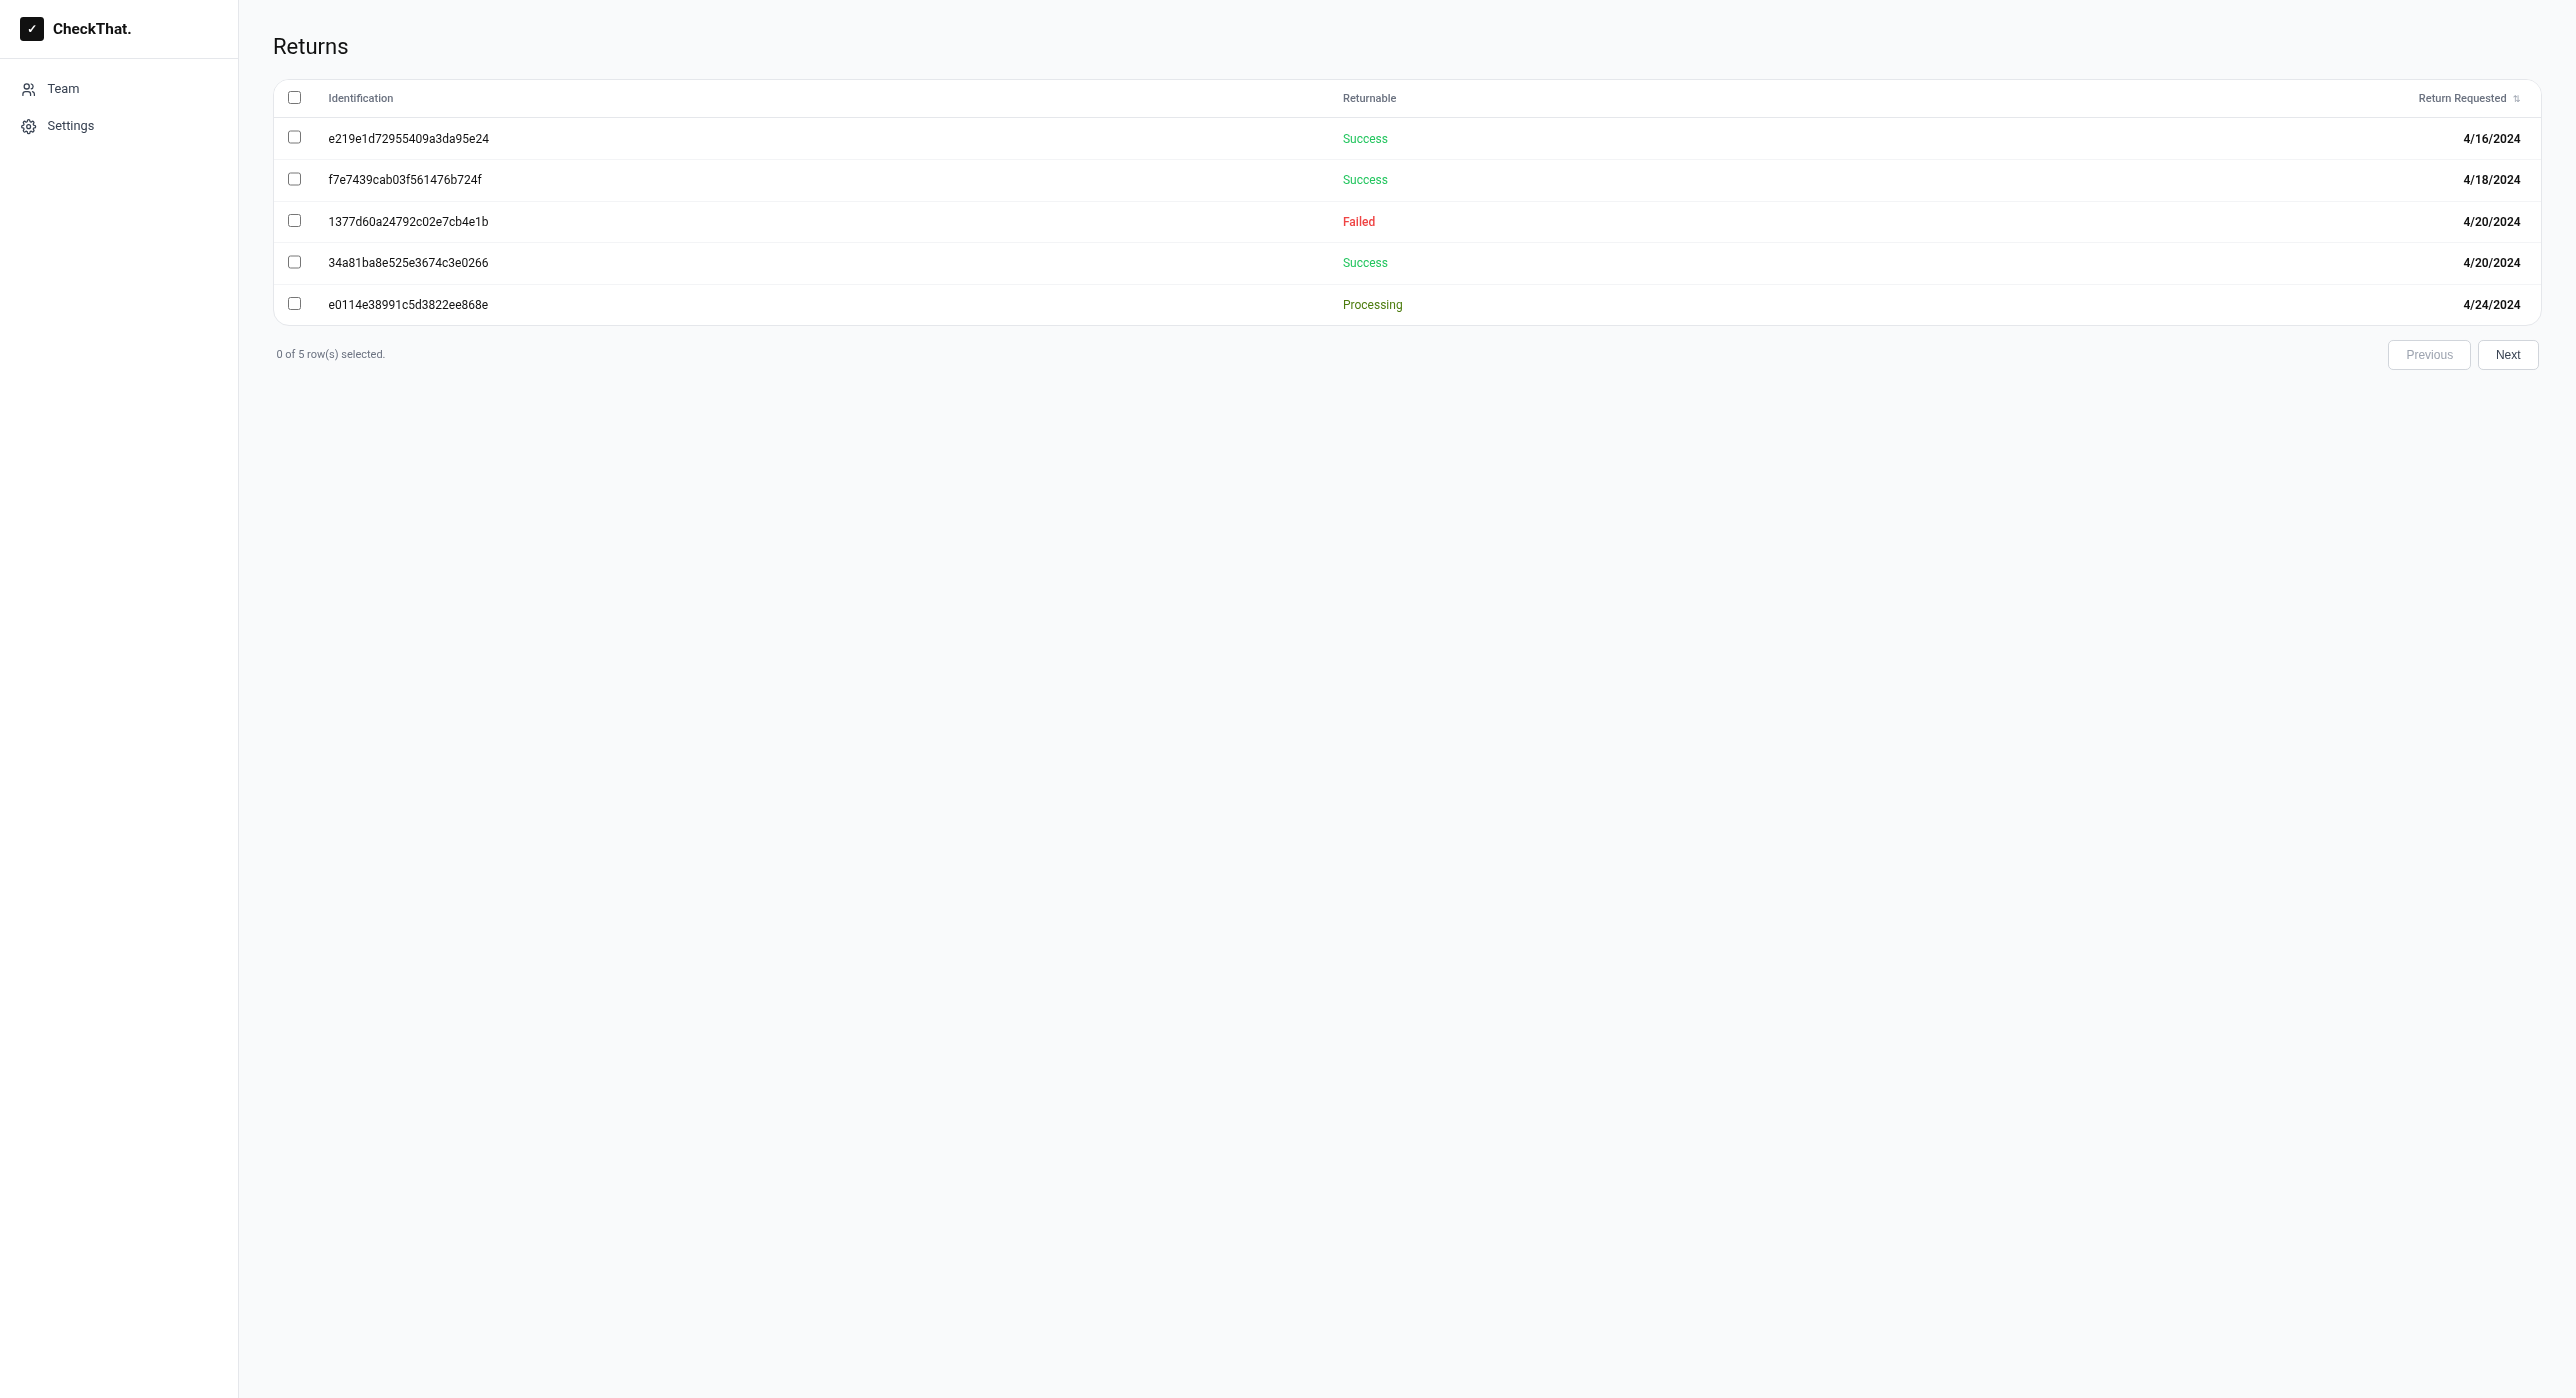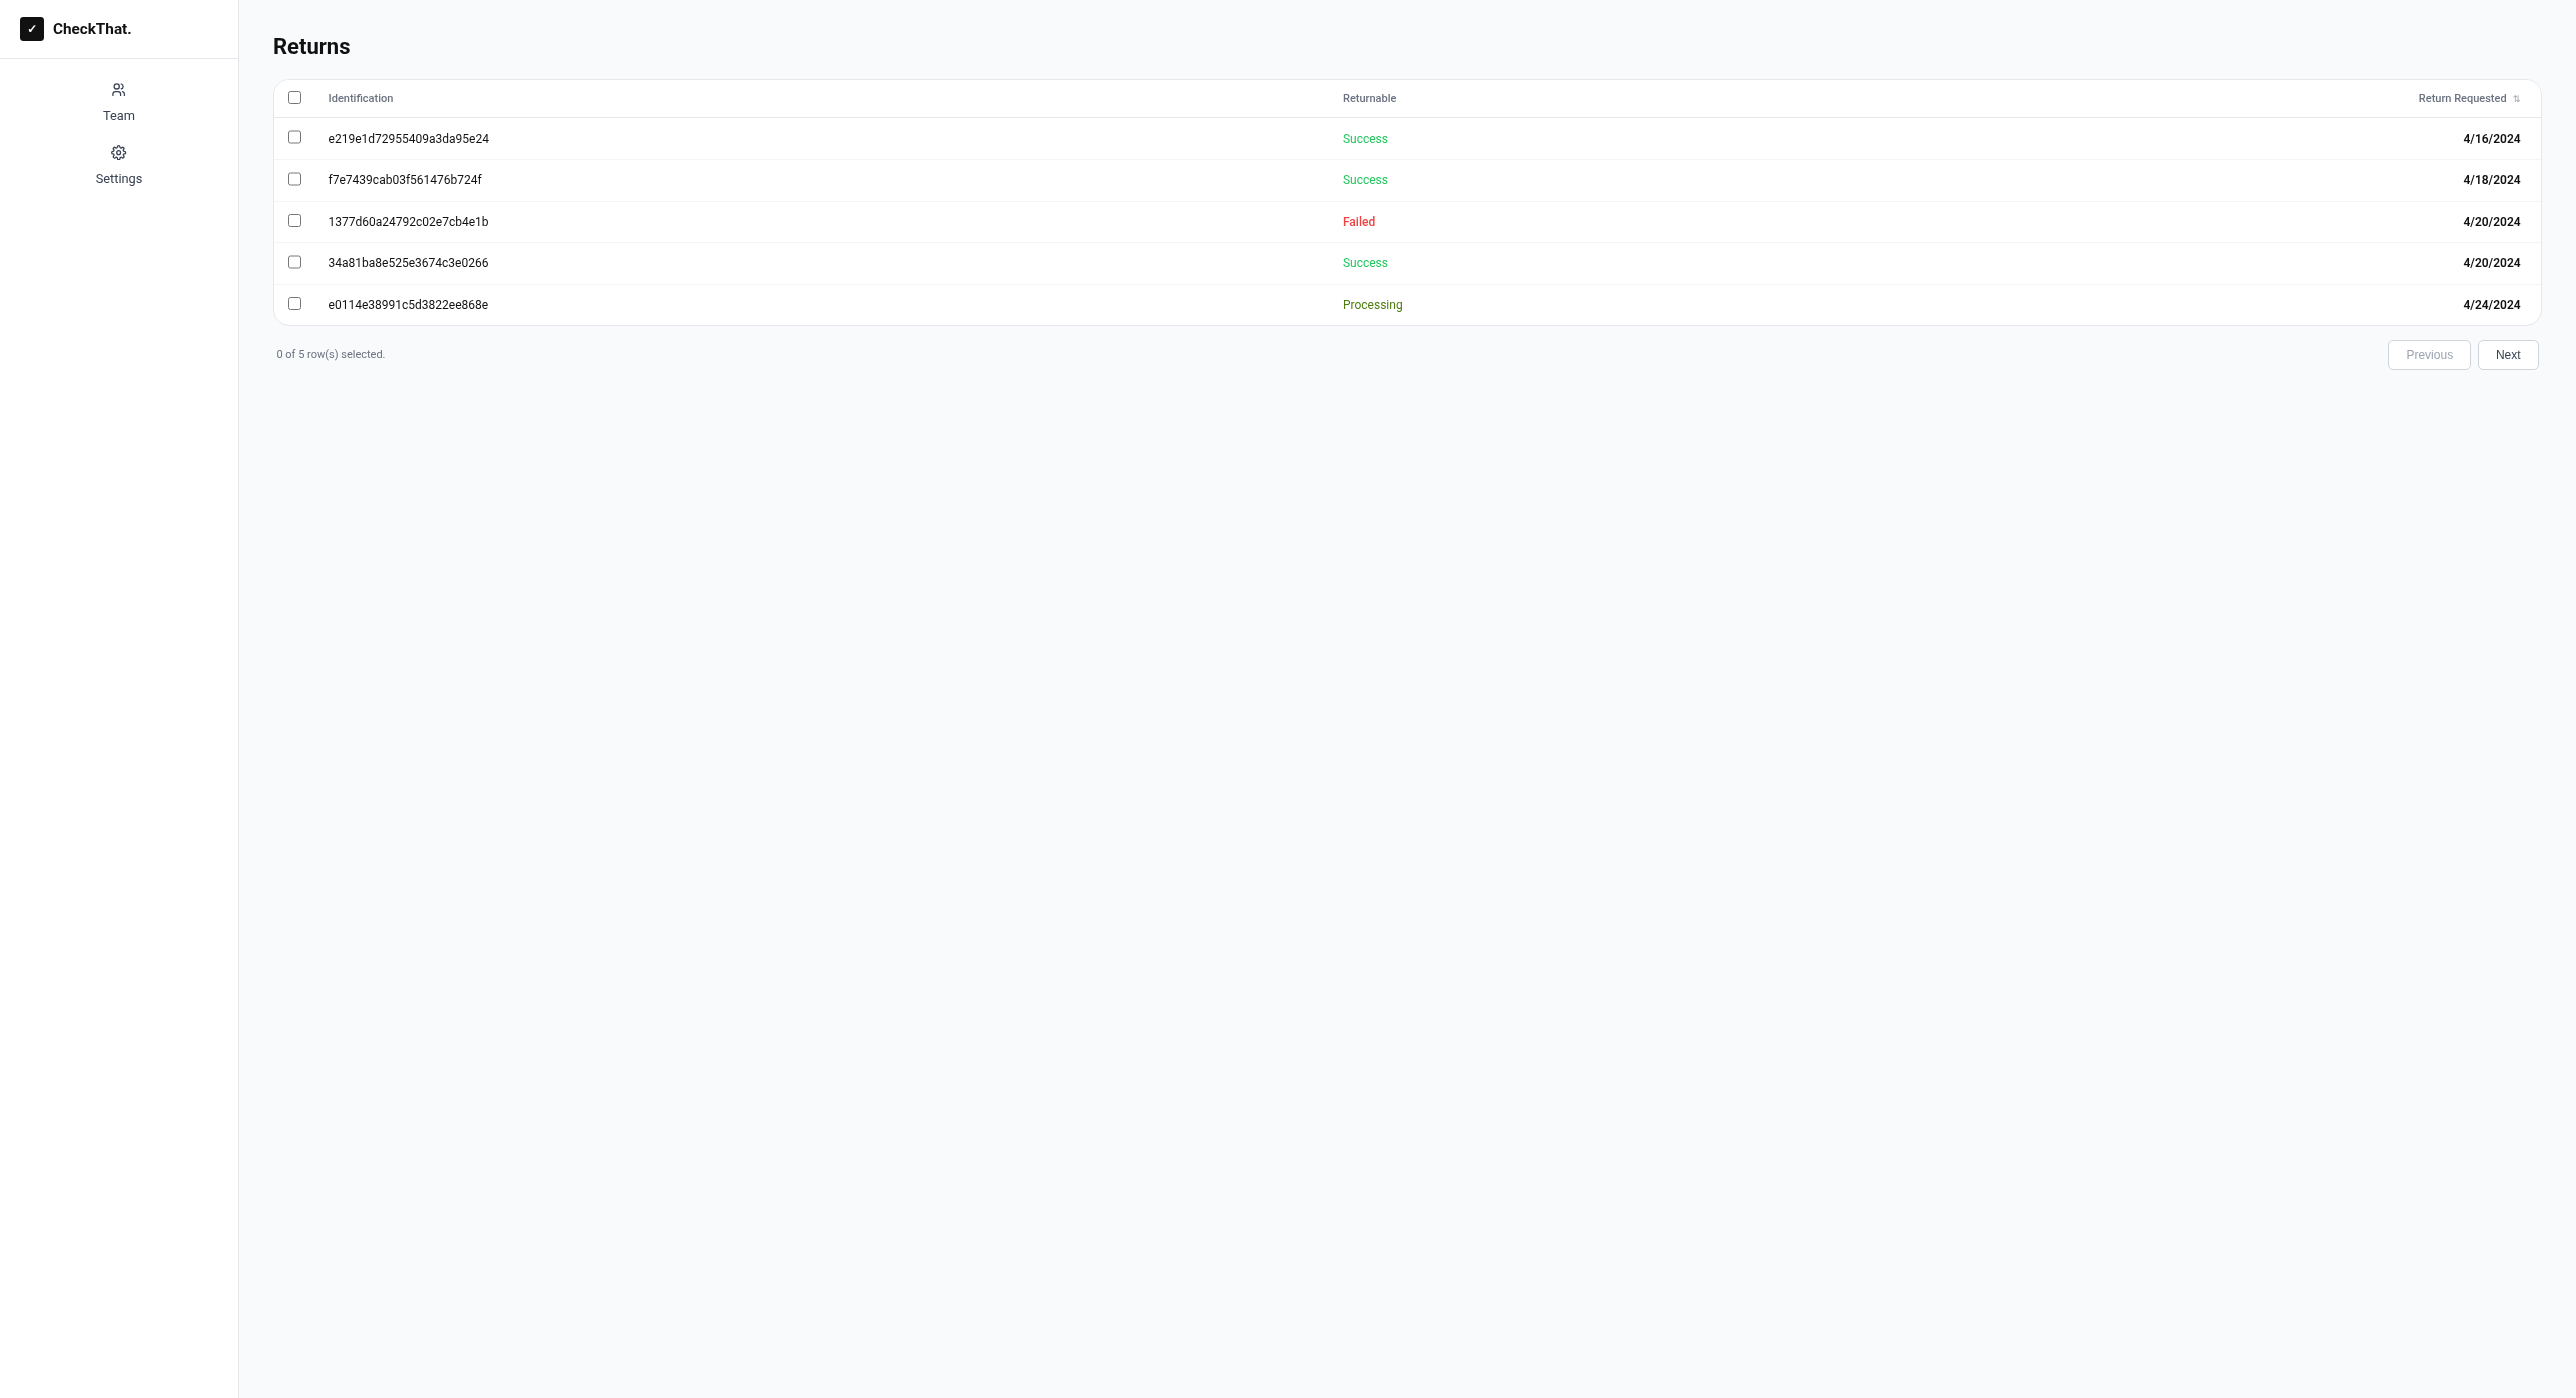--- a/index.html
+++ b/index.html
@@ -51,29 +51,28 @@
 
     .nav-section {
       padding: 13.6px 10.2px;
       display: flex;
       flex-direction: column;
       gap: 3.4px;
     }
 
     .nav-item {
       display: flex;
-      align-items: center;
+      align-items: flex-start;
       gap: 10.2px;
       padding: 8.5px 10.2px;
       border-radius: 5.1px;
       cursor: pointer;
       font-size: 12.8px;
       color: #374151;
       text-decoration: none;
-      flex-direction: column;
     }
 
     .nav-icon {
       width: 17px;
       height: 17px;
       display: flex;
       align-items: center;
       justify-content: center;
       color: #374151;
     }
@@ -81,21 +80,21 @@
     
     .main-content {
       flex: 1;
       overflow-y: auto;
       padding: 34px 34px;
       background: #f9fafb;
     }
 
     .page-title {
       font-size: 22px;
-      font-weight: 700;
+      font-weight: 400;
       color: #111;
       margin-bottom: 20.4px;
     }
 
     .filter-input-wrapper {
       margin-bottom: 17px;
     }
 
     .filter-input {
       width: 409px;

